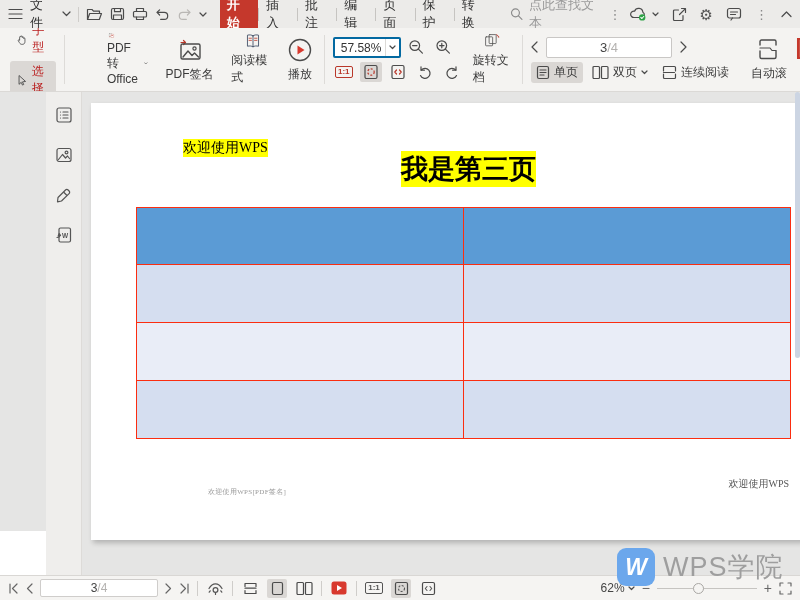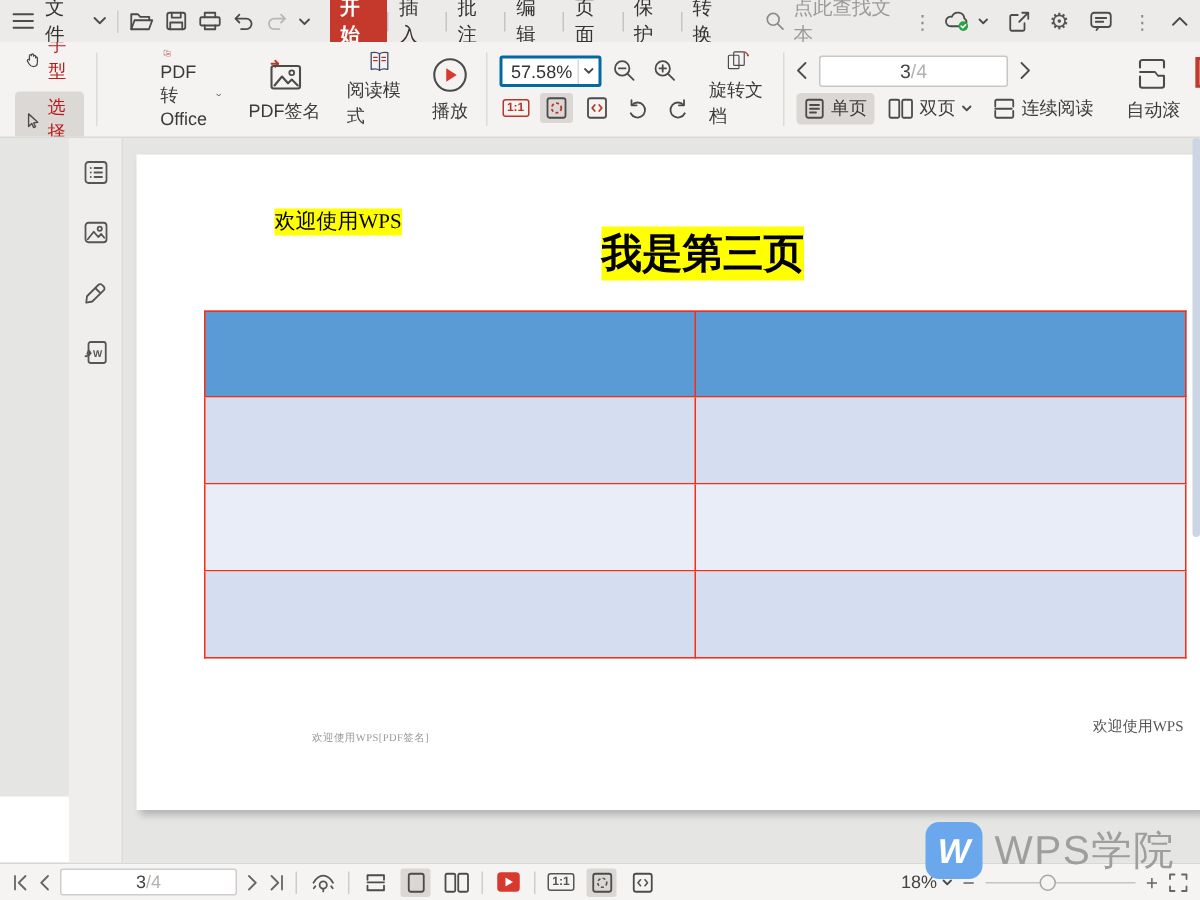--- a/index.html
+++ b/index.html
@@ -565,21 +565,21 @@
     </span>
     <span class="sb-btn">
       <svg width="15" height="15" viewBox="0 0 15 15">
           <rect x="1.5" y="1.5" width="12" height="12" rx="1.5" class="stroke"></rect>
           <path d="M6 5.5L4.3 7.5 6 9.5M9 5.5l1.7 2L9 9.5" fill="none" stroke="#555" stroke-width="1.1" stroke-linecap="round" stroke-linejoin="round"></path>
         </svg>
     </span>
 
     <div class="sb-right">
       <span class="zoom-label">
-        <span>18%</span>
+        <span>62%</span>
         <svg width="7" height="5" viewBox="0 0 7 5">
             <polyline class="stroke" points="1,1 3.5,3.5 6,1"></polyline>
           </svg>
       </span>
       <span class="pm">−</span>
       <div class="slider">
         <div class="track"></div>
         <div class="thumb"></div>
       </div>
       <span class="pm">+</span>

